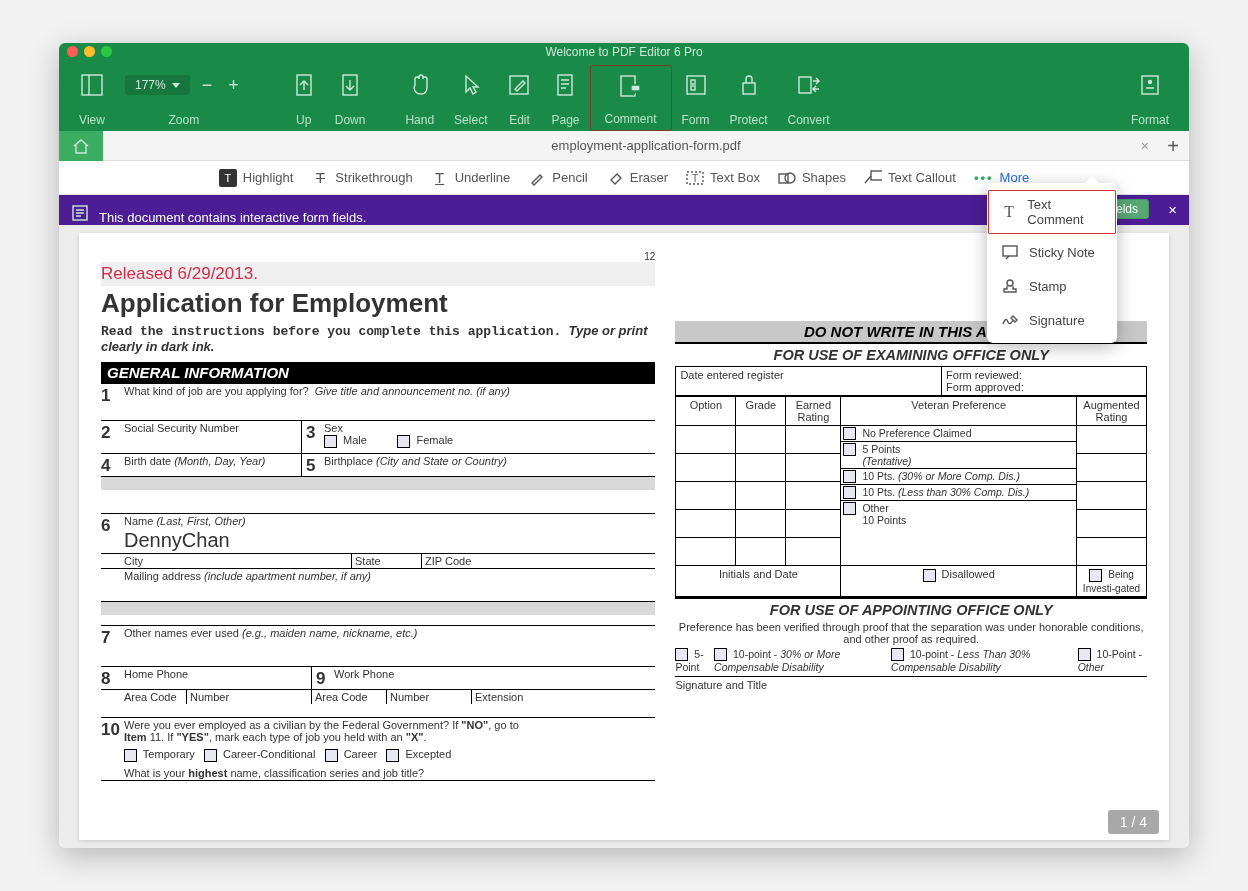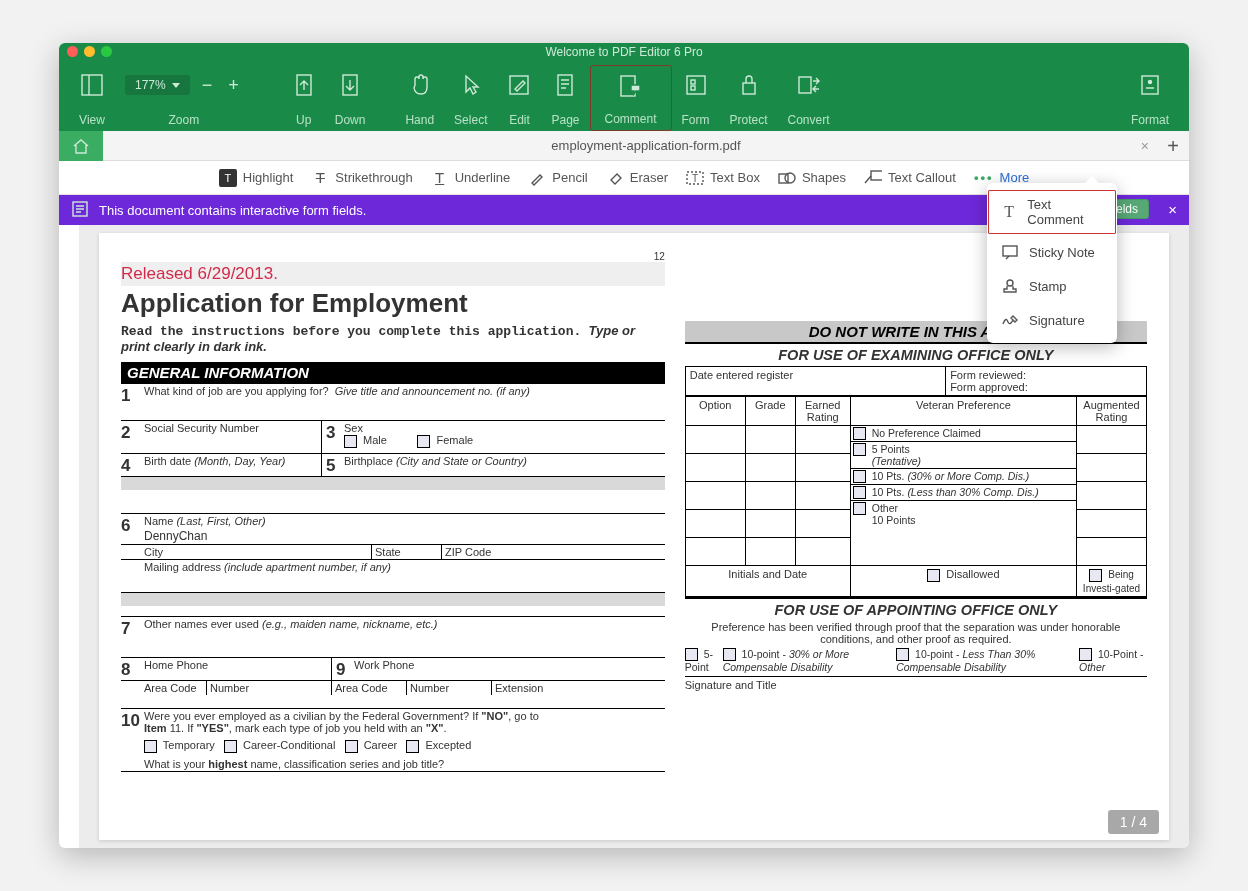--- a/index.html
+++ b/index.html
@@ -27,26 +27,26 @@
   .filetab { flex:1; text-align:center; color:#555; font-size:13px; position:relative; }
   .closex { position:absolute; right:40px; top:7px; color:#999; font-size:14px; }
   .plus { position:absolute; right:10px; top:4px; color:#555; font-size:20px; }
   
   .annotbar { height:34px; display:flex; align-items:center; justify-content:center; gap:18px; border-bottom:1px solid #e3e3e3; font-size:13px; color:#555; }
   .aitem { display:flex; align-items:center; gap:6px; cursor:pointer; }
   .aicon { width:18px; height:18px; display:flex; align-items:center; justify-content:center; }
   .more { color:#2b6fd6; }
   .dots { color:#3aad63; letter-spacing:2px; font-weight:bold; }
   
-  .banner { height:30px; background:#6d28d9; color:#fff; display:flex; align-items:center; padding:0 12px; font-size:13px; position:relative; }
+  .banner { height:30px; background:#4c1d95; color:#fff; display:flex; align-items:flex-end; padding:0 12px; font-size:13px; position:relative; }
   .banner .bicon { margin-right:10px; }
   .hfbtn { position:absolute; right:40px; top:4px; background:#58a876; border:1px solid #4a9766; color:#fff; padding:2px 10px; border-radius:3px; font-size:12px; }
   .bclose { position:absolute; right:12px; top:6px; color:#fff; font-size:15px; }
   
-  .content { flex:1; background:#ececec; position:relative; overflow:hidden;margin-left:20px; }
+  .content { flex:1; background:#ececec; position:relative; overflow:hidden; }
   .page { position:absolute; left:20px; right:20px; top:8px; bottom:8px; background:#fff; box-shadow:0 1px 4px rgba(0,0,0,.15); padding:18px 22px 10px 22px; display:flex; gap:20px; }
   .left { width:53%; }
   .right { flex:1; }
   .released { color:#d12b4a; font-size:17px; background:#f0efef; display:inline-block; width:100%; padding:2px 0; }
   h1 { font-size:26px; font-weight:bold; margin-top:2px; }
   .instr { font-size:13px; margin-top:4px; }
   .instr b { font-style:normal;font-family:Liberation Mono, monospace; }
   .instr i { font-style:italic; font-weight:bold;}
   .blackbar { background:#000; color:#fff; font-weight:bold; font-style:italic; padding:2px 6px; margin-top:8px; font-size:15px; }
   .graybar { background:#c8c8c8; color:#000; font-weight:bold; font-style:italic; text-align:center; padding:2px; font-size:15px; }
@@ -330,21 +330,21 @@
           <div class="num">4</div>
             <div class="cell" style="width:180px"><span>Birth date</span> <i>(Month, Day, Year)</i></div>
           <div class="num vdiv" style="padding-left:4px">5</div>
             <div class="cell" style="flex:1"><span>Birthplace</span> <i>(City and State or Country)</i></div>
         </div>
         <div class="grayfill" style="border-top:1px solid #000"></div>
         <div style="height:24px;border-bottom:1px solid #000"></div>
 
         <div class="row" style="border-top:none">
           <div class="num">6</div>
-            <div class="cell" style="flex:1"><span>Name</span> <i>(Last, First, Other)</i><div style="font-size:12px;padding-top:2px">DennyChan</div></div>
+            <div class="cell" style="flex:1"><span>Name</span> <i>(Last, First, Other)</i><div style="font-size:20px;padding-top:2px">DennyChan</div></div>
         </div>
         <div class="row">
             <div style="width:20px"></div>
           <div class="cell" style="width:230px"><span>City</span></div>
           <div class="cell vdiv" style="width:70px"><span>State</span></div>
           <div class="cell vdiv" style="flex:1"><span>ZIP Code</span></div>
         </div>
         <div class="row" style="border-top:1px solid #000">
             <div style="width:20px"></div>
             <div class="cell" style="flex:1"><span>Mailing address</span> <i>(include apartment number, if any)</i><div style="height:18px"></div></div>

